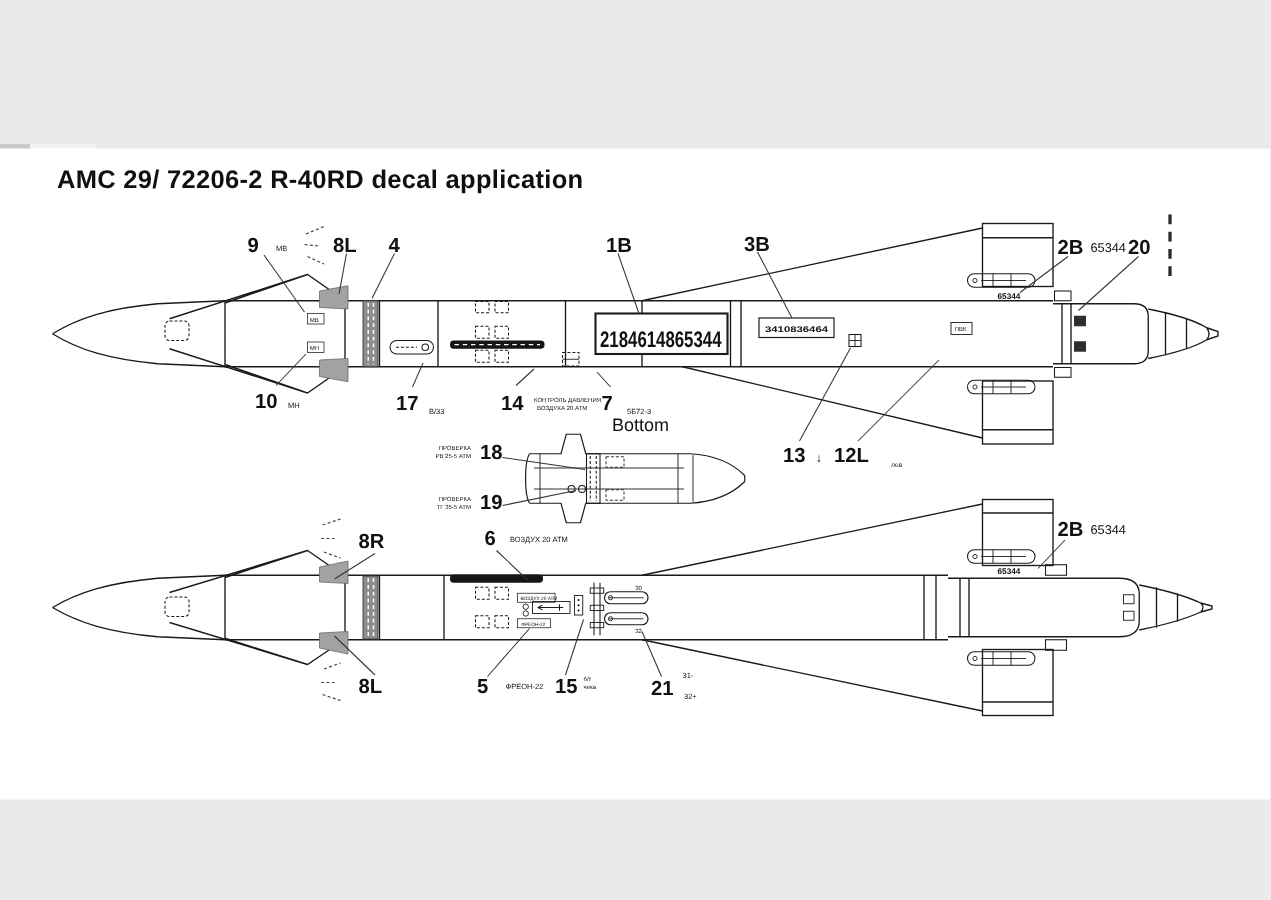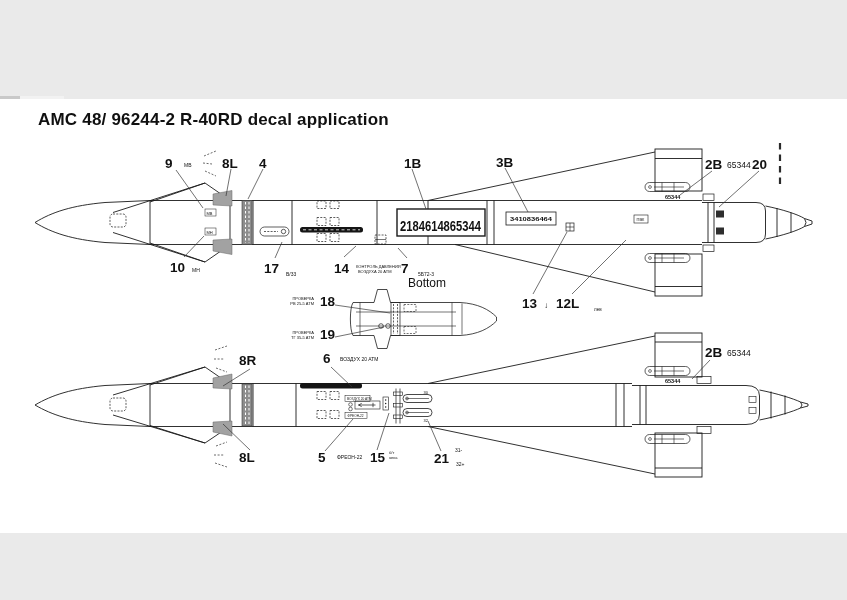--- a/index.html
+++ b/index.html
@@ -24,21 +24,21 @@
   .trim{stroke:#444;stroke-width:.8;fill:none;stroke-dasharray:2,1.6;}
   .dash{stroke-dasharray:2,1.3;}
 </style>
 </head>
 <body>
 
 <div class="stage">
   <div class="tab-dark"></div>
   <div class="tab-light"></div>
   <div class="panel"></div>
-  <div class="title">AMC 48/ 96244-2 R-40RD decal application</div>
+  <div class="title">AMC 29/ 72206-2 R-40RD decal application</div>
 
   <svg width="847" height="600" viewBox="0 0 847 600">
 
     <g stroke="#1a1a1a" stroke-width=".9" fill="none">
       <path d="M35,222.5 C52,212 72,205.5 105,202.5 L150,200.5 H702
            M35,222.5 C52,233 72,239.5 105,242.5 L150,244.5 H702
            M150,200.5 V244.5 M230,200.5 V244.5 M253,200.5 V244.5 M292,200.5 V244.5
            M377,200.5 V244.5 M428,200.5 V244.5 M487,200.5 V244.5 M494,200.5 V244.5"></path>
       <rect x="110" y="214" width="16" height="13" rx="3" class="dash" stroke-width=".7"></rect>
       <path d="M150,202 L205,183 L231,201 M113,212.5 L205,183

